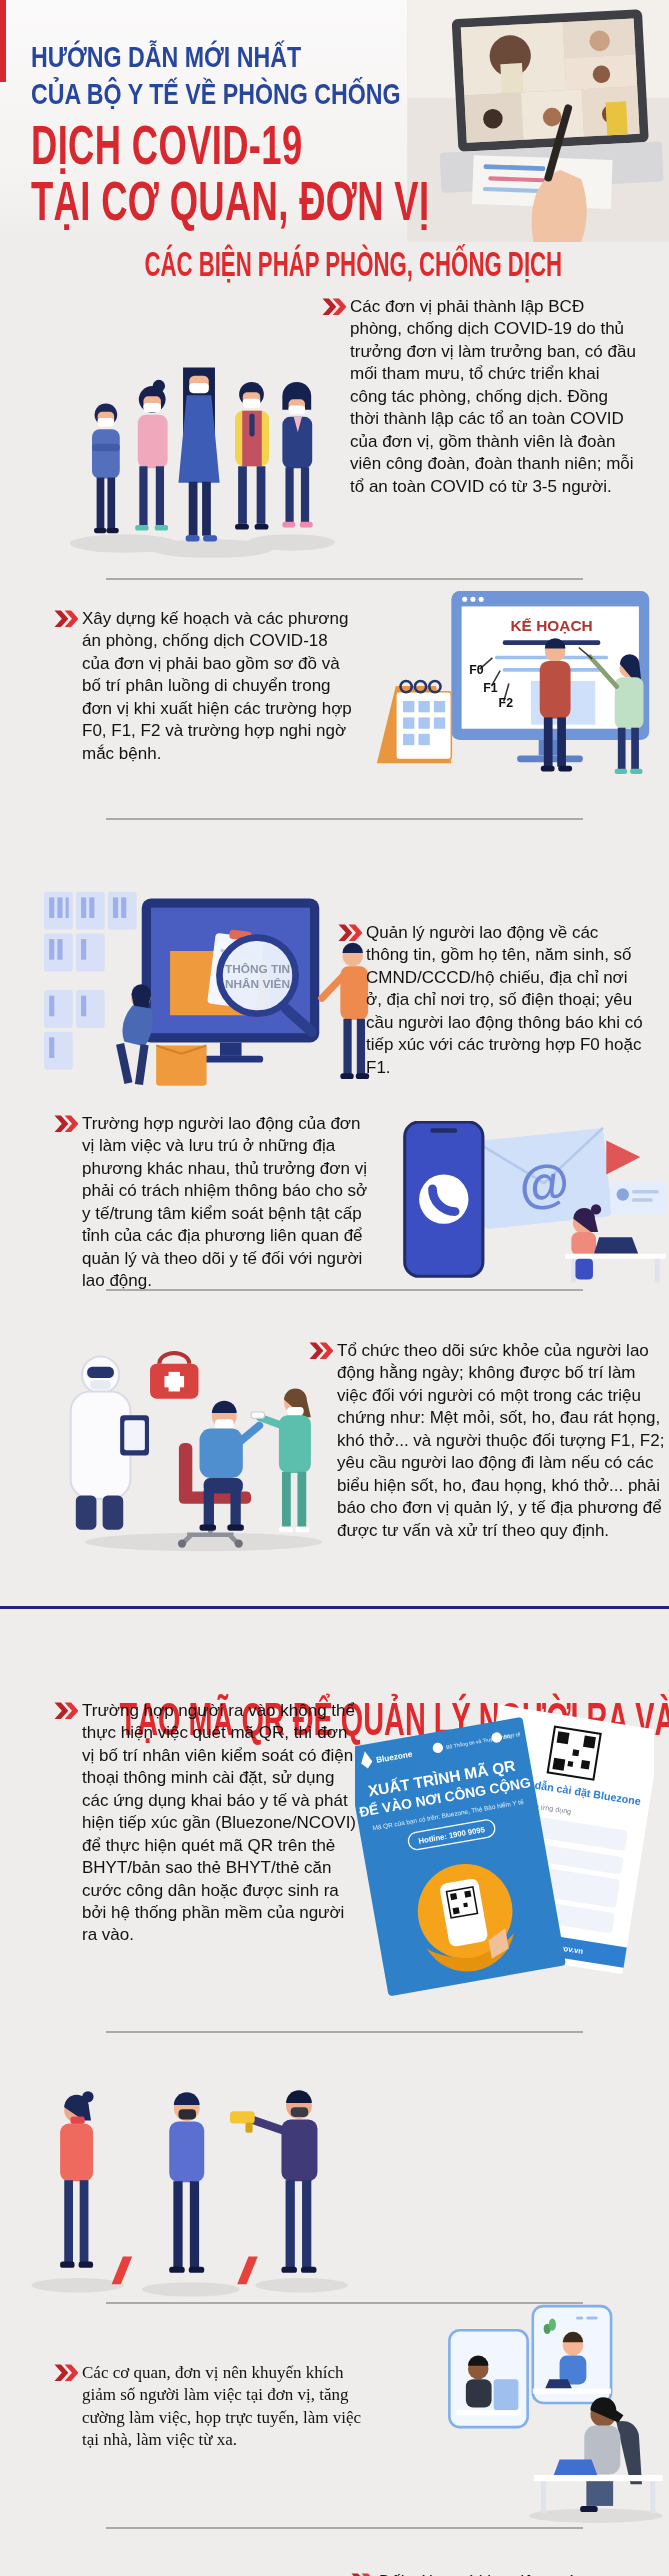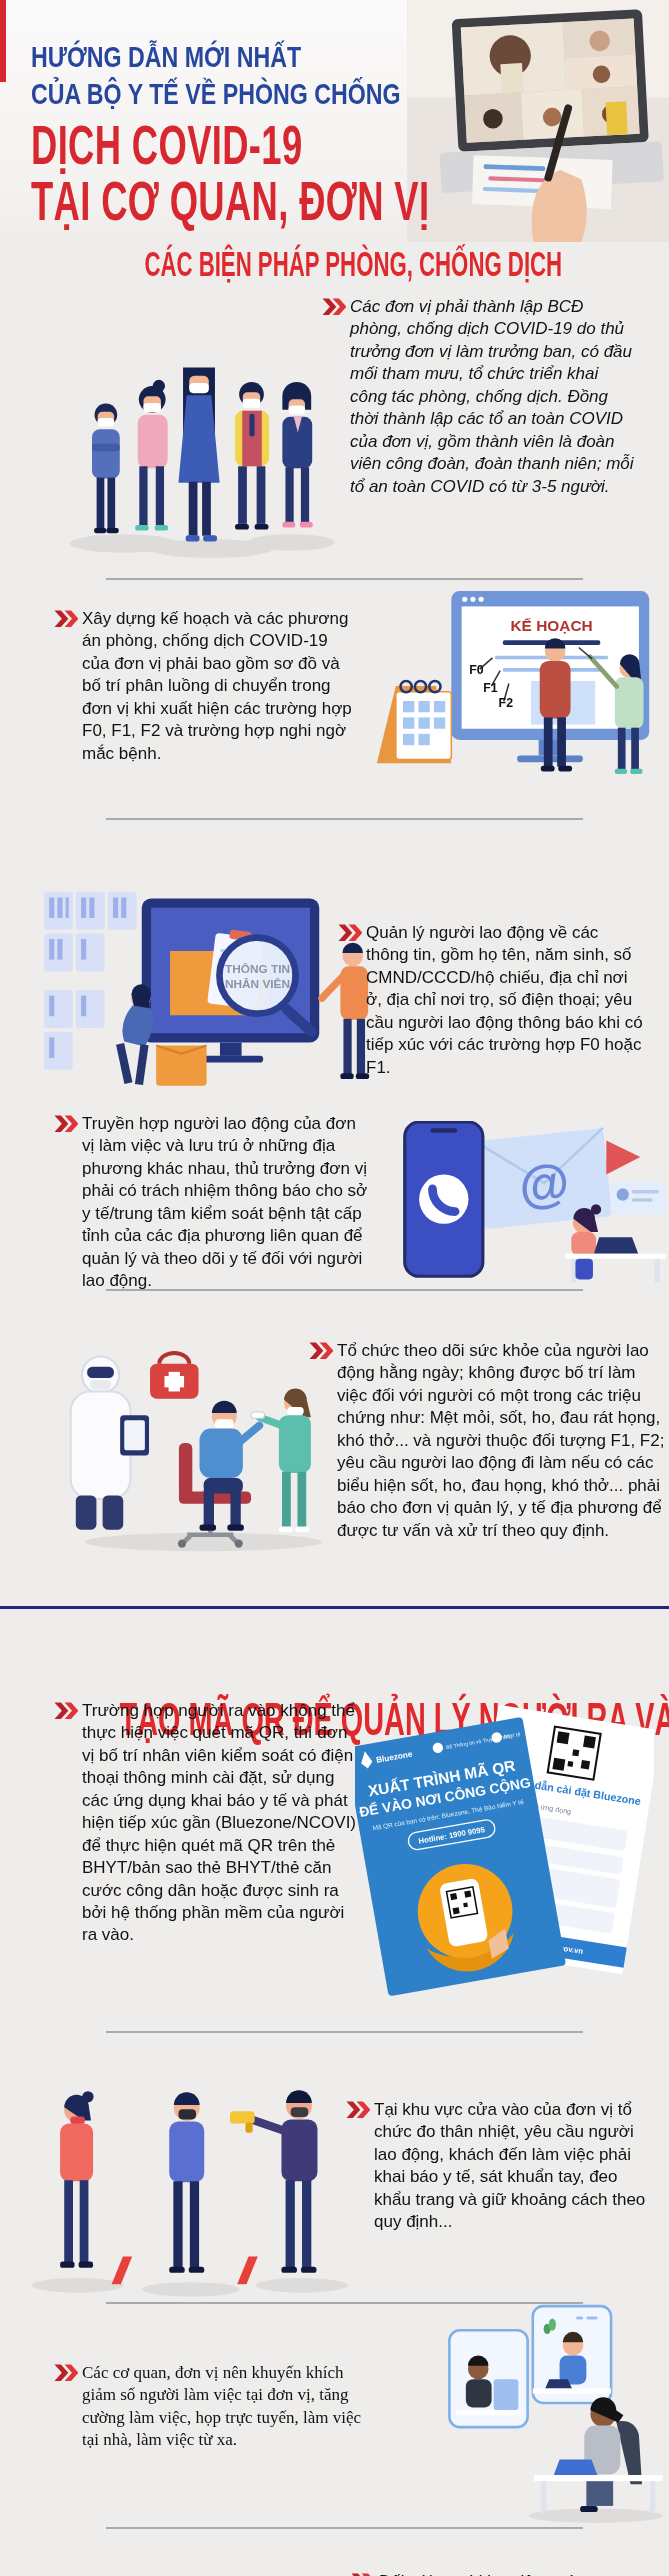--- a/index.html
+++ b/index.html
@@ -126,36 +126,36 @@
     <rect x="450" y="222" width="32" height="28" rx="9" fill="#f2b695"></rect>
     <rect x="450" y="234" width="32" height="17" rx="7" fill="#ffffff"></rect>
     <rect x="438" y="256" width="58" height="100" rx="15" fill="#2b3f85"></rect>
     <polygon points="460,256 476,256 468,286" fill="#f3b7cb"></polygon>
     <rect x="444" y="354" width="16" height="108" fill="#27356e"></rect>
     <rect x="474" y="354" width="16" height="108" fill="#27356e"></rect>
     <rect x="438" y="460" width="25" height="11" rx="5" fill="#f08cae"></rect>
       <rect x="472" y="460" width="25" height="11" rx="5" fill="#f08cae"></rect>
   </svg>
 
-  <div class="tb" style="left:350px;top:296px;width:286px;font-style:italic;">
+  <div class="tb" style="left:350px;top:296px;width:286px;">
     <svg class="chev" viewBox="0 0 52 38">
       <path d="M1 1h14l16 18-16 18H1l16-18z" fill="#b92129"></path>
       <path d="M23 1h14l16 18-16 18H23l16-18z" fill="#e03439"></path>
     </svg>
     <p>Các đơn vị phải thành lập BCĐ phòng, chống dịch COVID-19 do thủ trưởng đơn vị làm trưởng ban, có đầu mối tham mưu, tổ chức triển khai công tác phòng, chống dịch. Đồng thời thành lập các tổ an toàn COVID của đơn vị, gồm thành viên là đoàn viên công đoàn, đoàn thanh niên; mỗi tổ an toàn COVID có từ 3-5 người.</p>
   </div>
 
   <div class="hr" style="top:578px;"></div>
 
   <div class="tb" style="left:82px;top:608px;width:273px;">
     <svg class="chev" viewBox="0 0 52 38">
       <path d="M1 1h14l16 18-16 18H1l16-18z" fill="#b92129"></path>
       <path d="M23 1h14l16 18-16 18H23l16-18z" fill="#e03439"></path>
     </svg>
-    <p>Xây dựng kế hoạch và các phương án phòng, chống dịch COVID-19 của đơn vị phải bao gồm sơ đồ và bố trí phân luồng di chuyển trong đơn vị khi xuất hiện các trường hợp F0, F1, F2 và trường hợp nghi ngờ mắc bệnh.</p>
+    <p>Xây dựng kế hoạch và các phương án phòng, chống dịch COVID-18 của đơn vị phải bao gồm sơ đồ và bố trí phân luồng di chuyển trong đơn vị khi xuất hiện các trường hợp F0, F1, F2 và trường hợp nghi ngờ mắc bệnh.</p>
   </div>
 
   <svg class="illo" style="left:374px;top:591px;" width="296" height="185" viewBox="0 0 575 360">
     <rect x="150" y="0" width="385" height="290" rx="16" fill="#7096d8"></rect>
     <circle cx="176" cy="16" r="5" fill="#fff"></circle>
       <circle cx="192" cy="16" r="5" fill="#fff"></circle>
       <circle cx="208" cy="16" r="5" fill="#fff"></circle>
     <rect x="170" y="30" width="345" height="238" fill="#ffffff"></rect>
     <text x="345" y="78" text-anchor="middle" font-size="30" font-weight="bold" fill="#b2322e">KẾ HOẠCH</text>
     <rect x="250" y="96" width="190" height="9" rx="4" fill="#27356e"></rect>
@@ -279,21 +279,21 @@
       <path d="M23 1h14l16 18-16 18H23l16-18z" fill="#e03439"></path>
     </svg>
     <p>Quản lý người lao động về các thông tin, gồm họ tên, năm sinh, số CMND/CCCD/hộ chiếu, địa chỉ nơi ở, địa chỉ nơi trọ, số điện thoại; yêu cầu người lao động thông báo khi có tiếp xúc với các trường hợp F0 hoặc F1.</p>
   </div>
 
   <div class="tb" style="left:82px;top:1113px;width:289px;">
     <svg class="chev" viewBox="0 0 52 38">
       <path d="M1 1h14l16 18-16 18H1l16-18z" fill="#b92129"></path>
       <path d="M23 1h14l16 18-16 18H23l16-18z" fill="#e03439"></path>
     </svg>
-    <p>Truyền hợp người lao động của đơn vị làm việc và lưu trú ở những địa phương khác nhau, thủ trưởng đơn vị phải có trách nhiệm thông báo cho sở y tế/trung tâm kiểm soát bệnh tật cấp tỉnh của các địa phương liên quan để quản lý và theo dõi y tế đối với người lao động.</p>
+    <p>Trường hợp người lao động của đơn vị làm việc và lưu trú ở những địa phương khác nhau, thủ trưởng đơn vị phải có trách nhiệm thông báo cho sở y tế/trung tâm kiểm soát bệnh tật cấp tỉnh của các địa phương liên quan để quản lý và theo dõi y tế đối với người lao động.</p>
   </div>
 
   <svg class="illo" style="left:394px;top:1121px;" width="276" height="162" viewBox="0 0 535 315">
     <g transform="rotate(-6 300 110)">
       <rect x="165" y="25" width="250" height="172" rx="10" fill="#cfe0f8"></rect>
       <path d="M165 25 L290 120 L415 25" fill="none" stroke="#b3c9ec" stroke-width="5"></path>
       <text x="290" y="155" text-anchor="middle" font-size="100" font-weight="bold" fill="#6c87d8">@</text>
     </g>
     <polygon points="412,38 478,70 412,104" fill="#e05555"></polygon>
     <rect x="20" y="2" width="152" height="300" rx="28" fill="#3c4fc2" stroke="#222c66" stroke-width="6"></rect>
@@ -473,27 +473,20 @@
     <rect x="436" y="84" width="14" height="20" rx="4" fill="#d8a416"></rect>
     <rect x="514" y="196" width="18" height="170" fill="#27356e"></rect>
     <rect x="546" y="196" width="18" height="170" fill="#27356e"></rect>
     <rect x="506" y="364" width="30" height="12" rx="5" fill="#11183d"></rect>
       <rect x="544" y="364" width="30" height="12" rx="5" fill="#11183d"></rect>
 
     <polygon points="176,398 198,344 216,344 194,398" fill="#e8413c"></polygon>
     <polygon points="420,398 442,344 460,344 438,398" fill="#e8413c"></polygon>
   </svg>
 
-  <div class="tb" style="left:374px;top:2099px;width:281px;">
-    <svg class="chev" viewBox="0 0 52 38">
-      <path d="M1 1h14l16 18-16 18H1l16-18z" fill="#b92129"></path>
-      <path d="M23 1h14l16 18-16 18H23l16-18z" fill="#e03439"></path>
-    </svg>
-    <p>Tại khu vực cửa vào của đơn vị tổ chức đo thân nhiệt, yêu cầu người lao động, khách đến làm việc phải khai báo y tế, sát khuẩn tay, đeo khẩu trang và giữ khoảng cách theo quy định...</p>
-  </div>
 
   <div class="hr" style="top:2302px;"></div>
 
   <div class="tb" style="left:82px;top:2362px;width:299px;font-family:Liberation Serif, serif;">
     <svg class="chev" viewBox="0 0 52 38">
       <path d="M1 1h14l16 18-16 18H1l16-18z" fill="#b92129"></path>
       <path d="M23 1h14l16 18-16 18H23l16-18z" fill="#e03439"></path>
     </svg>
     <p>Các cơ quan, đơn vị nên khuyến khích giảm số người làm việc tại đơn vị, tăng cường làm việc, họp trực tuyến, làm việc tại nhà, làm việc từ xa.</p>
   </div>

